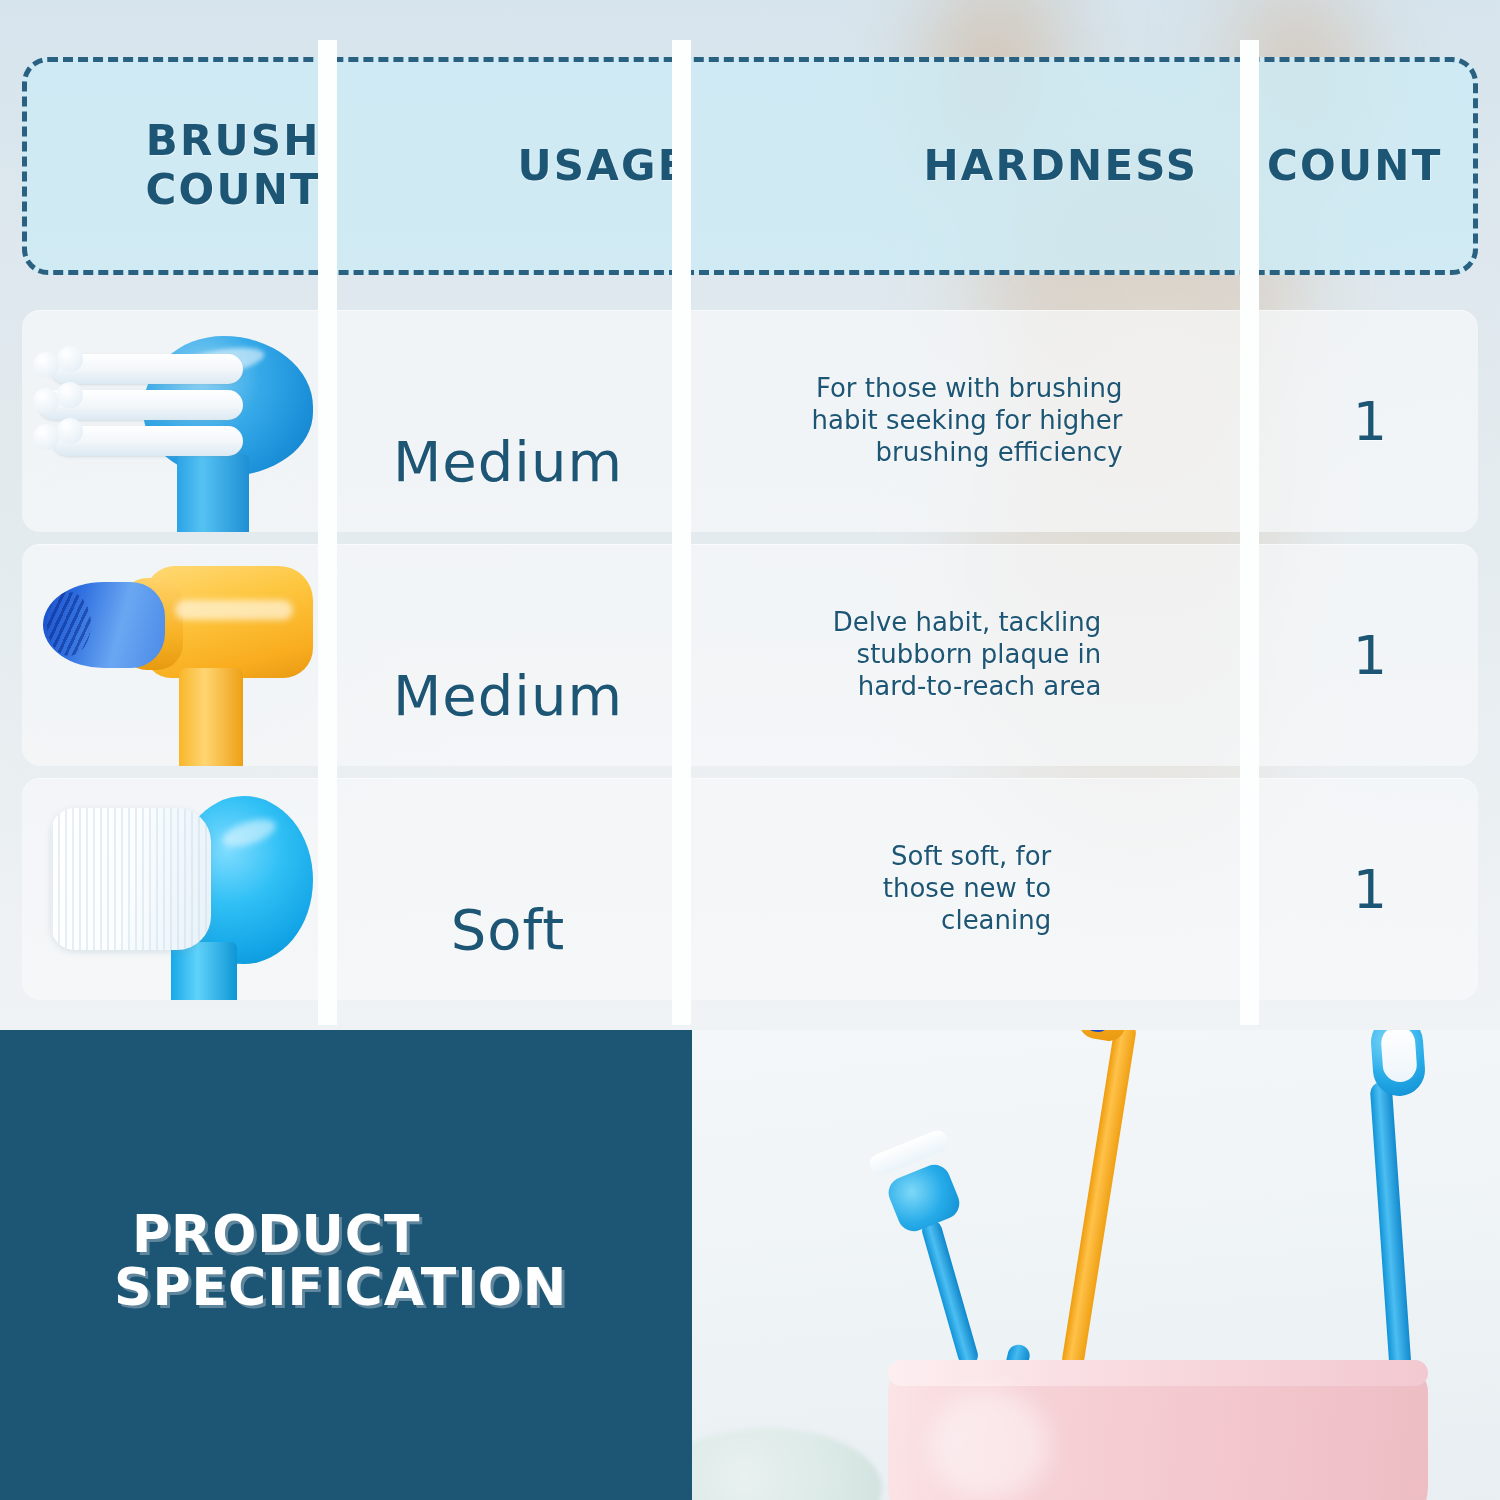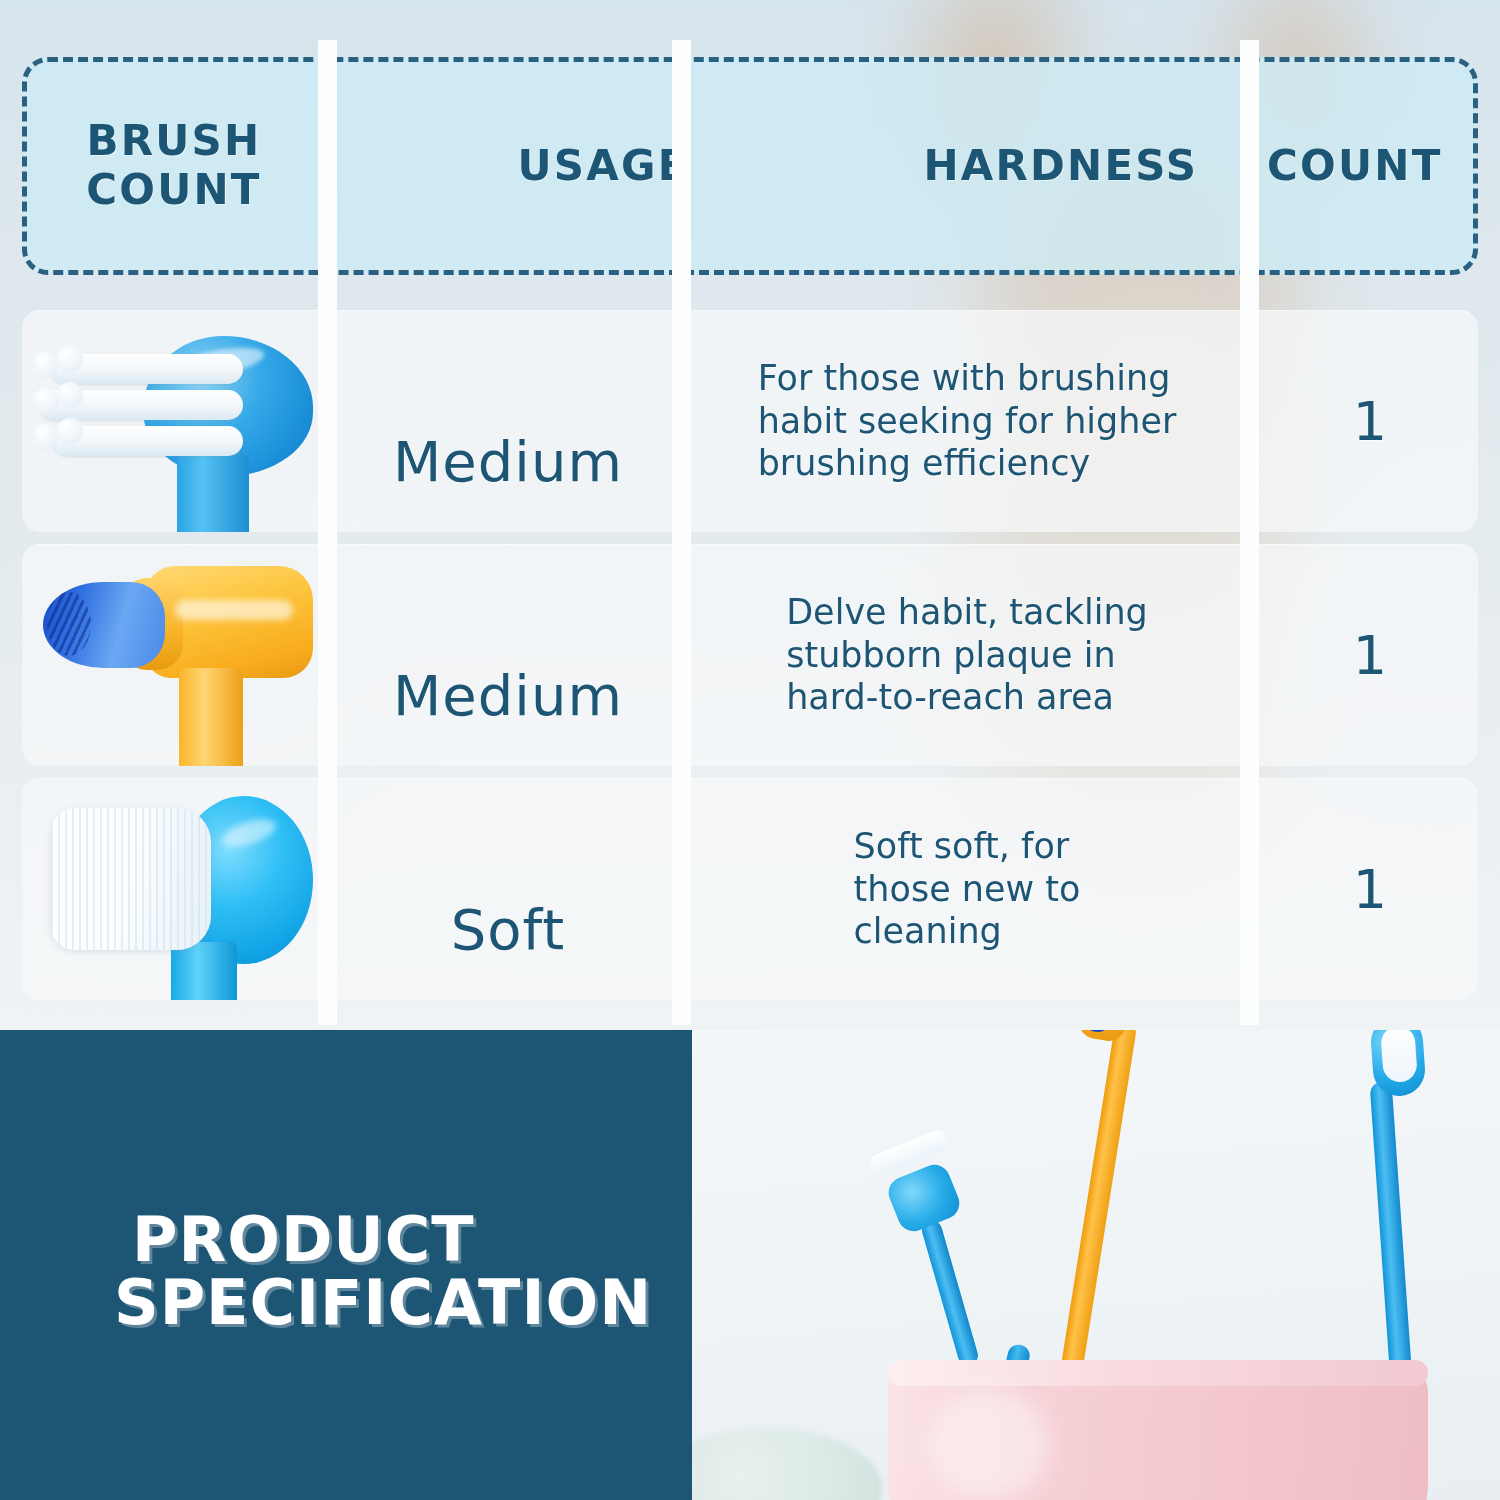--- a/index.html
+++ b/index.html
@@ -48,21 +48,21 @@
     text-align:center;
   }
   .hcell span{
     color:#1d5574;
     font-weight:700;
     font-size:42px;
     letter-spacing:2.2px;
     line-height:1.16;
     text-shadow:1px 1px 0 rgba(255,255,255,.45);
   }
-  .h-brush{ width:296px; }
+  .h-brush{ width:296px;justify-content:flex-end; }
   .h-hard { width:354px; }
   .h-usage{ width:568px; }
   .h-count{ width:238px; }
 
   
   .vdiv{
     position:absolute; top:40px; width:19px; height:985px;
     background:#fdfefe; z-index:6;
   }
   .vdiv.d1{ left:318px; }
@@ -85,22 +85,22 @@
   .c-hard { left:318px; width:336px;margin-top:40px; }
   .c-usage{ left:672px; width:546px; }
   .c-count{ left:1240px; width:216px; }
 
   .hardness-text{
     font-size:56px; color:#1d5574; font-weight:400;
     letter-spacing:1px;
     text-shadow:1px 1px 0 rgba(255,255,255,.55);
   }
   .usage-text{
-    font-size:35px; color:#1d5574; line-height:1.22;
-    text-align:left; padding:0 12px; font-weight:400;
+    font-size:26px; color:#1d5574; line-height:1.22;
+    text-align:right; padding:0 12px; font-weight:400;
     text-shadow:1px 1px 0 rgba(255,255,255,.5);
   }
   .count-text{
     font-size:54px; color:#1d5574; font-weight:400;
     text-shadow:1px 1px 0 rgba(255,255,255,.55);
   }
 
   
   .brush-art{ position:relative; width:290px; height:215px; }
 
@@ -194,21 +194,21 @@
   
   #bottom-section{
     position:absolute; left:0; top:1030px; width:1500px; height:470px;
   }
   #title-panel{
     position:absolute; left:0; top:0; width:692px; height:470px;
     background:#1d5574;
   }
   #title-text{
     position:absolute; left:132px; top:178px; width:560px;
-    color:#ffffff; font-weight:700; font-size:62px; line-height:1.02;
+    color:#ffffff; font-weight:700; font-size:52px; line-height:1.02;
     letter-spacing:1px;
     text-shadow:3px 3px 0 rgba(150,175,190,.55);
   }
   #title-text .l2{ display:block; margin-left:-18px; }
 
   #photo-panel{
     position:absolute; left:692px; top:0; width:808px; height:470px;
     background:linear-gradient(175deg,#f4f7f9 0%, #eef3f6 55%, #e9eef2 100%);
     overflow:hidden;
   }

